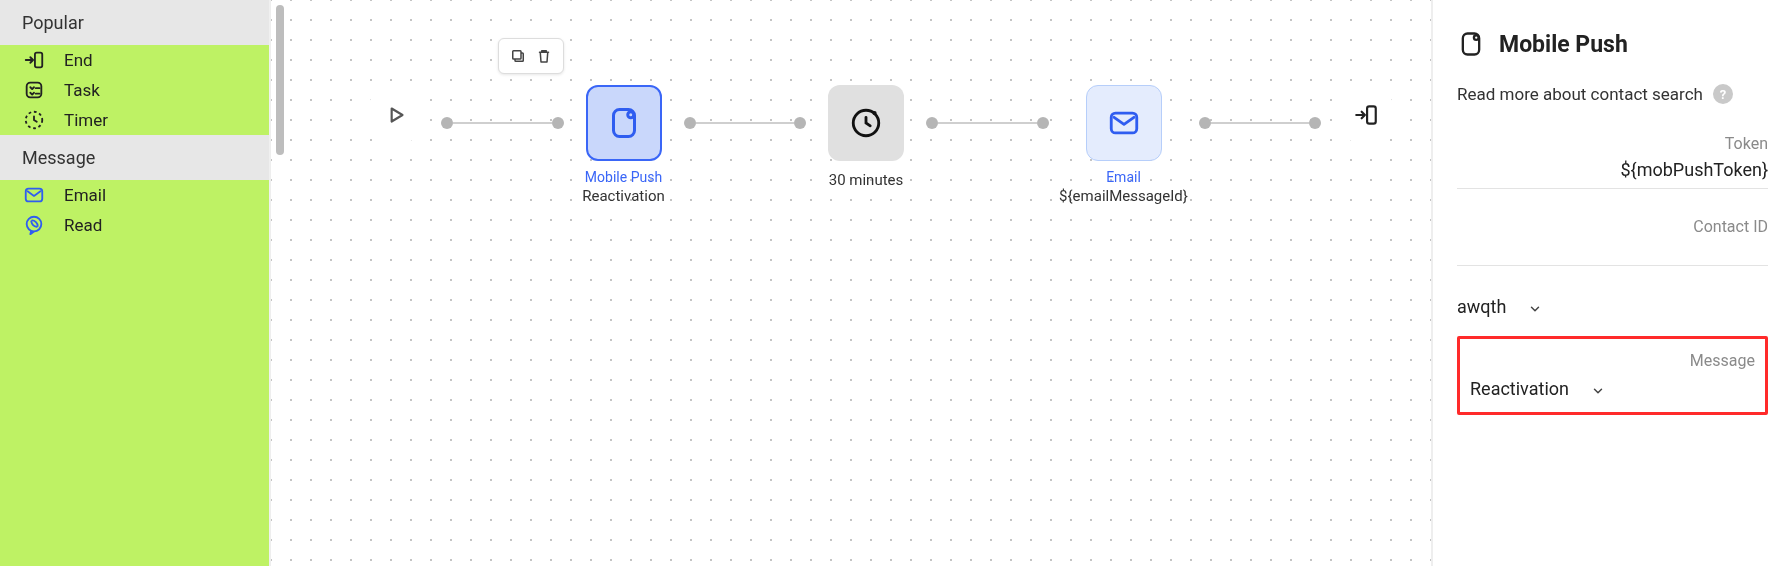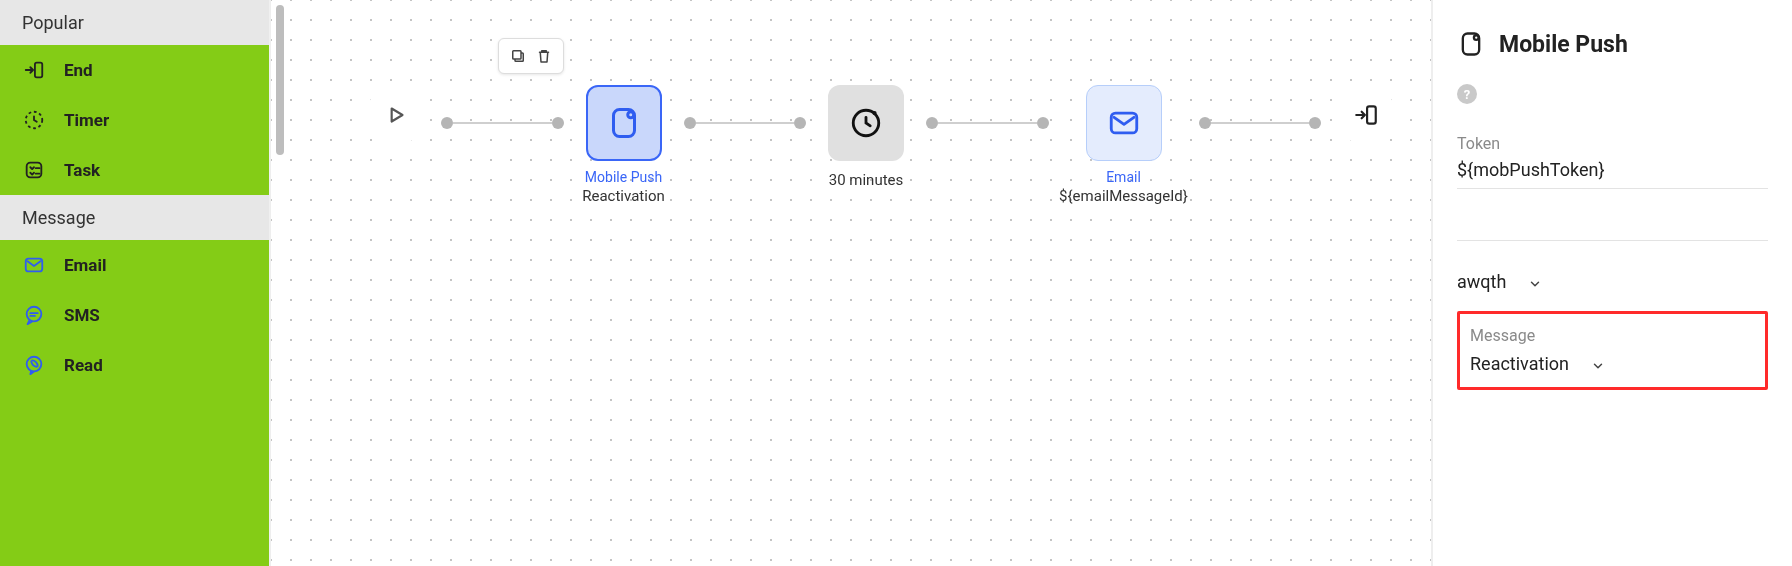--- a/index.html
+++ b/index.html
@@ -1,22 +1,22 @@
 <!DOCTYPE html>
 <html><head>
 <meta charset="utf-8">
 <style>
 * { box-sizing: border-box; margin: 0; padding: 0; }
 body { font-family: -apple-system, BlinkMacSystemFont, "Segoe UI", Roboto, Arial, sans-serif; width: 1792px; height: 566px; background: #fff; overflow: hidden; color: #222; }
 .app { display: flex; width: 100%; height: 100%; }
 
 
-.sidebar { width: 270px; flex: none; background: #84cc16; border-right: 1px solid #f0f0f0; overflow-y: auto; }
+.sidebar { width: 270px; flex: none; background: #bef264; border-right: 1px solid #f0f0f0; overflow-y: auto; }
 .sidebar-section-header { background: #e7e7e7; padding: 12px 22px; font-size: 18px; color: #333; }
-.sidebar-item { display: flex; align-items: center; gap: 18px; padding: 13px 22px; font-size: 17px; color: #222; cursor: pointer; font-weight: bold; }
+.sidebar-item { display: flex; align-items: center; gap: 18px; padding: 3px 22px; font-size: 17px; color: #222; cursor: pointer; }
 .sidebar-item .icn { width: 24px; height: 24px; display: flex; align-items: center; justify-content: center; flex: none; }
 .sidebar-item .icn svg { width: 22px; height: 22px; }
 
 
 .canvas-wrap { flex: 1; position: relative; background: #fff; overflow: hidden; border-left: 1px solid #eee; border-right: 1px solid #eee; }
 .canvas { position: absolute; inset: 0; }
 .dots { position: absolute; inset: 0; background-image: radial-gradient(#c4c4c4 1px, transparent 1px); background-size: 20px 20px; background-position: 10px 10px; }
 .scrollbar-v { position: absolute; left: 5px; top: 5px; width: 8px; height: 150px; background: #bdbdbd; border-radius: 4px; }
 
 
@@ -42,21 +42,21 @@
 .toolbar .btn svg { width: 18px; height: 18px; }
 
 
 .panel { width: 360px; flex: none; background: #fff; padding: 30px 24px; overflow-y: auto; border-left: 1px solid #eee; }
 .panel-title { display: flex; align-items: center; gap: 14px; margin-bottom: 26px; }
 .panel-title .icn { width: 28px; height: 28px; }
 .panel-title h2 { font-size: 23px; font-weight: 700; color: #222; }
 .read-more { display: flex; align-items: center; gap: 10px; font-size: 17px; color: #333; margin-bottom: 30px; }
 .read-more .q { width: 20px; height: 20px; border-radius: 50%; background: #c9c9c9; color: #fff; font-size: 13px; display: flex; align-items: center; justify-content: center; font-weight: 700; }
 
-.field { margin-bottom: 28px; }
+.field { margin-bottom: 28px; text-align: right; }
 .field .label { font-size: 16px; color: #8a8a8a; margin-bottom: 6px; }
 .field .value { font-size: 18px; color: #222; border-bottom: 1px solid #e3e3e3; padding-bottom: 8px; min-height: 24px; }
 .field.empty .value { color: transparent; }
 
 .field-select .value { display: flex; align-items: center; gap: 22px; border-bottom: none; padding-bottom: 0; }
 .chev { width: 14px; height: 14px; }
 .chev svg { width: 14px; height: 14px; }
 
 .highlight-box { border: 3px solid #ff2a2a; padding: 12px 10px 6px; border-radius: 2px; margin-top: -10px; }
 
@@ -141,51 +141,43 @@
       <span class="icn">
           <svg viewBox="0 0 24 24">
             <use href="#i-end-simple"></use>
           </svg>
         </span>
       <span>End</span>
     </div>
     <div class="sidebar-item">
       <span class="icn">
           <svg viewBox="0 0 24 24">
+            <use href="#i-task"></use>
+          </svg>
+        </span>
+      <span>Task</span>
+    </div>
+    <div class="sidebar-item">
+      <span class="icn">
+          <svg viewBox="0 0 24 24">
             <use href="#i-timer"></use>
           </svg>
         </span>
       <span>Timer</span>
     </div>
-    <div class="sidebar-item">
-      <span class="icn">
-          <svg viewBox="0 0 24 24">
-            <use href="#i-task"></use>
-          </svg>
-        </span>
-      <span>Task</span>
-    </div>
 
     <div class="sidebar-section-header">Message</div>
 
     <div class="sidebar-item">
       <span class="icn">
           <svg viewBox="0 0 24 24">
             <use href="#i-email"></use>
           </svg>
         </span>
       <span>Email</span>
-    </div>
-    <div class="sidebar-item">
-      <span class="icn">
-          <svg viewBox="0 0 24 24">
-            <use href="#i-sms"></use>
-          </svg>
-        </span>
-      <span>SMS</span>
     </div>
     <div class="sidebar-item">
       <span class="icn">
           <svg viewBox="0 0 24 24">
             <use href="#i-viber"></use>
           </svg>
         </span>
       <span>Read</span>
     </div>
   </aside>
@@ -285,29 +277,31 @@
 
   <aside class="panel">
     <div class="panel-title">
       <span class="icn" style="color:#222"><svg viewBox="0 0 24 24" width="28" height="28">
             <use href="#i-push"></use>
           </svg></span>
       <h2>Mobile Push</h2>
     </div>
 
     <div class="read-more">
+      <span>Read more about contact search</span>
       <span class="q">?</span>
     </div>
 
     <div class="field">
       <div class="label">Token</div>
       <div class="value">${mobPushToken}</div>
     </div>
 
     <div class="field empty">
+      <div class="label">Contact ID</div>
       <div class="value"></div>
     </div>
 
     <div class="field field-select">
       <div class="value">
         <span>awqth</span>
         <span class="chev"><svg viewBox="0 0 24 24">
               <use href="#i-chev"></use>
             </svg></span>
       </div>

